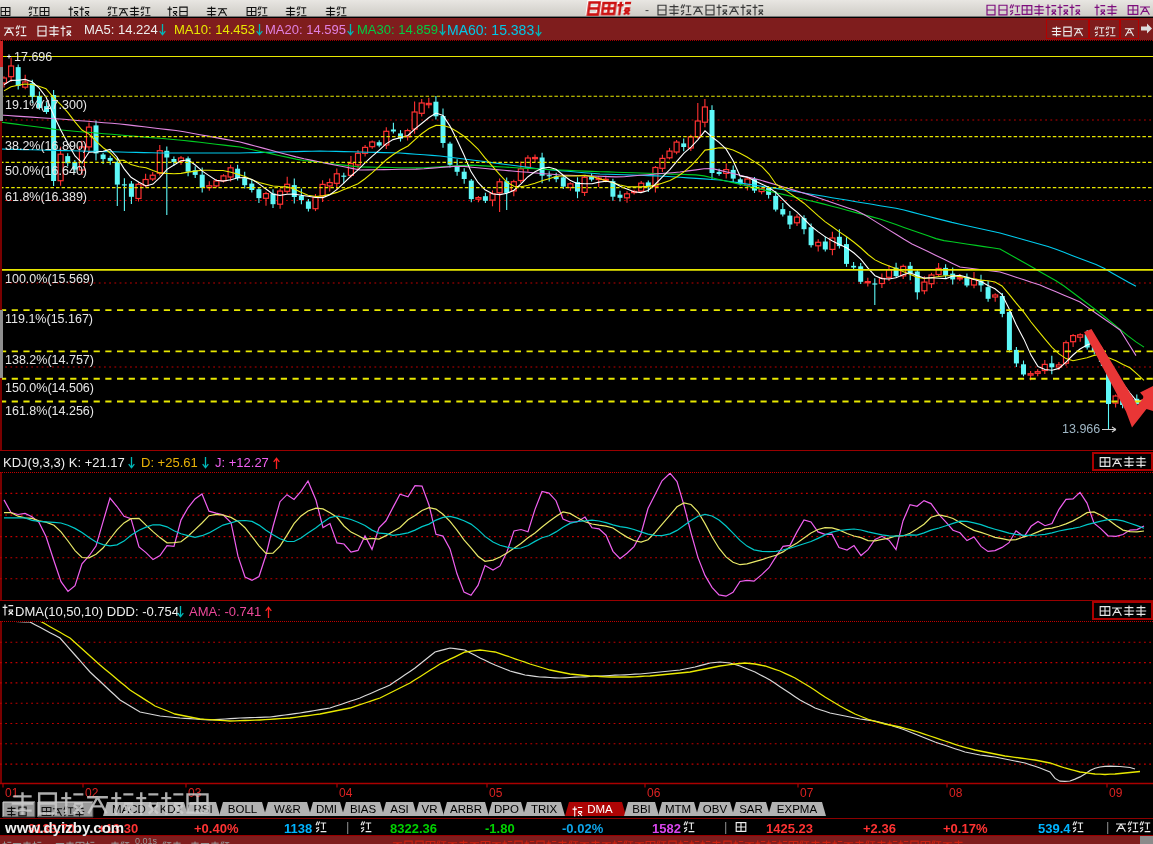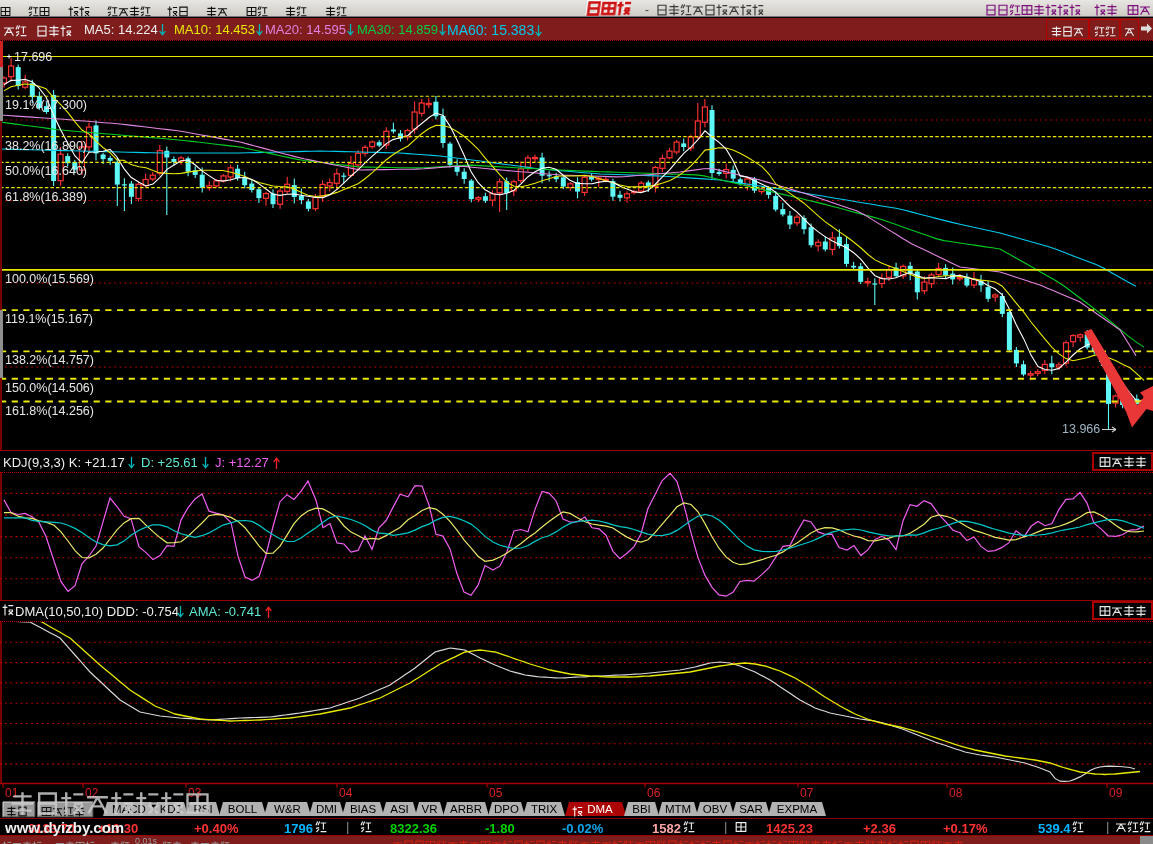--- a/index.html
+++ b/index.html
@@ -543,21 +543,21 @@
 <div class="abs" style="left:0;top:41px;width:2px;height:743px;background:#7a0000"></div>
 <div class="abs" style="left:0;top:67px;width:3px;height:54px;background:#8f8f8f"></div>
 <div class="abs" style="left:0;top:310px;width:3px;height:68px;background:#8f8f8f"></div>
 <div class="abs" style="left:0;top:41px;width:3px;height:26px;background:#c22"></div>
 <div class="abs" style="left:0;top:450px;width:1153px;height:1px;background:#990000"></div>
 <div class="abs" style="left:0;top:451px;width:1153px;height:21px;background:#000;font-size:13px">
     <span class="abs" style="left:3px;top:4px;color:#eee">KDJ(9,3,3) K: +21.17</span>
     <span class="abs" style="left:127px;top:4px"><svg width="7" height="12" viewBox="0 0 7 12" style="margin:0 1px;vertical-align:-2px">
         <path d="M3.5 0v10M0.7 7.2L3.5 10.8L6.3 7.2" fill="none" stroke="#00b8b8" stroke-width="1.3"></path>
       </svg></span>
-    <span class="abs" style="left:141px;top:4px;color:#5eead4">D: +25.61</span>
+    <span class="abs" style="left:141px;top:4px;color:#eab308">D: +25.61</span>
     <span class="abs" style="left:201px;top:4px"><svg width="7" height="12" viewBox="0 0 7 12" style="margin:0 1px;vertical-align:-2px">
         <path d="M3.5 0v10M0.7 7.2L3.5 10.8L6.3 7.2" fill="none" stroke="#00b8b8" stroke-width="1.3"></path>
       </svg></span>
     <span class="abs" style="left:215px;top:4px;color:#f060f0">J: +12.27</span>
     <span class="abs" style="left:272px;top:4px"><svg width="7" height="12" viewBox="0 0 7 12" style="margin:0 1px;vertical-align:-2px">
         <path d="M3.5 12V2M0.7 4.8L3.5 1.2L6.3 4.8" fill="none" stroke="#ff2222" stroke-width="1.3"></path>
       </svg></span>
     <div class="abs" style="left:1092px;top:0.5px;width:61px;height:19px;border:2px solid #aa0000;text-align:center;padding-top:2px"><svg class="cj " width="12" height="12" viewBox="0 0 12 12" style="color:#e8e8e8">
         <use href="#g1"></use>
       </svg><svg class="cj " width="12" height="12" viewBox="0 0 12 12" style="color:#e8e8e8">
@@ -581,21 +581,21 @@
   </svg>
 <div class="abs" style="left:0;top:600px;width:1153px;height:1px;background:#990000"></div>
 <div class="abs" style="left:0;top:601px;width:1153px;height:20px;background:#000;font-size:13px">
     <span class="abs" style="left:2px;top:3px"><svg class="cj " width="12" height="12" viewBox="0 0 12 12" style="color:#eee">
         <use href="#g4"></use>
       </svg></span>
     <span class="abs" style="left:15px;top:3px;color:#eee">DMA(10,50,10) DDD: -0.754</span>
     <span class="abs" style="left:176px;top:3px"><svg width="7" height="12" viewBox="0 0 7 12" style="margin:0 1px;vertical-align:-2px">
         <path d="M3.5 0v10M0.7 7.2L3.5 10.8L6.3 7.2" fill="none" stroke="#00b8b8" stroke-width="1.3"></path>
       </svg></span>
-    <span class="abs" style="left:189px;top:3px;color:#5eead4">AMA: -0.741</span>
+    <span class="abs" style="left:189px;top:3px;color:#ec4899">AMA: -0.741</span>
     <span class="abs" style="left:264px;top:3px"><svg width="7" height="12" viewBox="0 0 7 12" style="margin:0 1px;vertical-align:-2px">
         <path d="M3.5 12V2M0.7 4.8L3.5 1.2L6.3 4.8" fill="none" stroke="#ff2222" stroke-width="1.3"></path>
       </svg></span>
     <div class="abs" style="left:1092px;top:0px;width:61px;height:19px;border:2px solid #aa0000;text-align:center;padding-top:2px"><svg class="cj " width="12" height="12" viewBox="0 0 12 12" style="color:#e8e8e8">
         <use href="#g1"></use>
       </svg><svg class="cj " width="12" height="12" viewBox="0 0 12 12" style="color:#e8e8e8">
         <use href="#g3"></use>
       </svg><svg class="cj " width="12" height="12" viewBox="0 0 12 12" style="color:#e8e8e8">
         <use href="#g2"></use>
       </svg><svg class="cj " width="12" height="12" viewBox="0 0 12 12" style="color:#e8e8e8">
@@ -692,25 +692,25 @@
       <use href="#g2"></use>
     </svg></div>
 <div class="abs" style="left:572px;top:803px"><svg class="cj " width="11" height="11" viewBox="0 0 12 12" style="color:#fff">
       <use href="#g4"></use>
     </svg></div>
 <div class="abs" style="left:0;top:818px;width:1153px;height:1px;background:#8b0000"></div>
 <div class="abs" style="left:0;top:819px;width:1153px;height:16px;background:#000;font-size:13px;font-weight:bold">
     <span class="abs" style="left:28px;top:2px;color:#ff3333">3133.70</span>
     <span class="abs" style="left:98px;top:2px;color:#ff3333">+13.30</span>
     <span class="abs" style="left:194px;top:2px;color:#ff3333">+0.40%</span>
-    <span class="abs" style="left:284px;top:2px;color:#00b4ff">1796</span>
+    <span class="abs" style="left:284px;top:2px;color:#00b4ff">1138</span>
     <span class="abs" style="left:390px;top:2px;color:#00d200">8322.36</span>
     <span class="abs" style="left:485px;top:2px;color:#00d200">-1.80</span>
     <span class="abs" style="left:562px;top:2px;color:#0ea5e9">-0.02%</span>
-    <span class="abs" style="left:652px;top:2px;color:#fca5a5">1582</span>
+    <span class="abs" style="left:652px;top:2px;color:#d946ef">1582</span>
     <span class="abs" style="left:766px;top:2px;color:#ff3333">1425.23</span>
     <span class="abs" style="left:863px;top:2px;color:#ff3333">+2.36</span>
     <span class="abs" style="left:943px;top:2px;color:#ff3333">+0.17%</span>
     <span class="abs" style="left:1038px;top:2px;color:#00b4ff">539.4</span>
     <span class="abs" style="left:315px;top:2px"><svg class="cj " width="12" height="12" viewBox="0 0 12 12" style="color:#eee">
         <use href="#g5"></use>
       </svg></span>
     <span class="abs" style="left:683px;top:2px"><svg class="cj " width="12" height="12" viewBox="0 0 12 12" style="color:#eee">
         <use href="#g5"></use>
       </svg></span>

